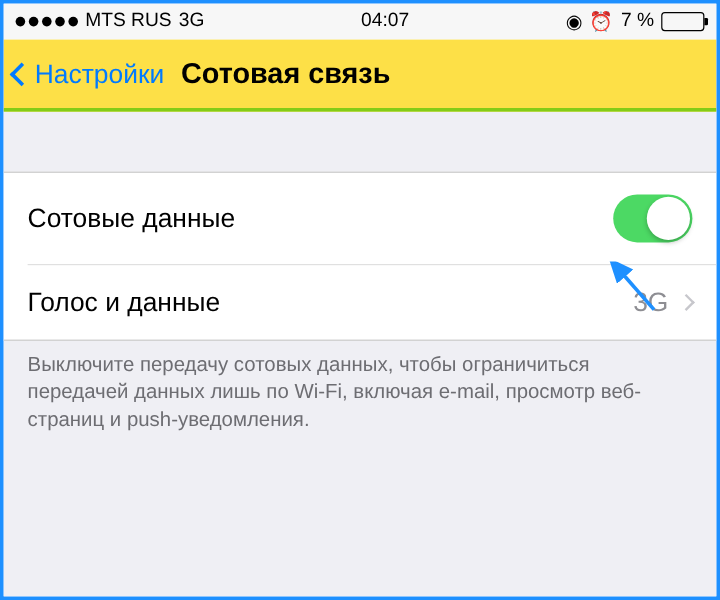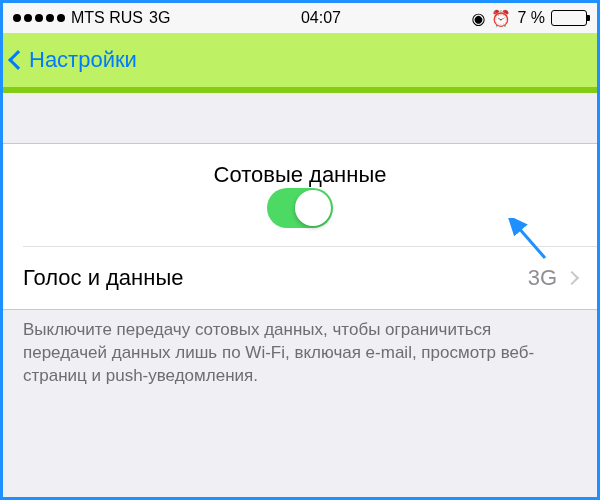--- a/index.html
+++ b/index.html
@@ -31,22 +31,22 @@
       border-radius: 3px;
       position: relative;
     }
     .battery::after {
       content: ''; position: absolute; right: -4px; top: 4px;
       width: 2.5px; height: 6px; background: #000; border-radius: 0 1px 1px 0;
     }
     .battery-fill { background: #000; height: 100%; width: 80%; border-radius: 1px 0 0 1px; }
     .nav-bar {
       height: 60px;
-      background: #bef264;
-      border-bottom: 6px solid #84cc16;
+      background: #fde047;
+      border-bottom: 3px solid #84cc16;
       display: flex;
       align-items: center;
       padding: 0 8px;
       position: relative;
     }
     .back-btn {
       display: flex; align-items: center;
       color: #007aff;
       font-size: 22px;
       cursor: pointer;
@@ -72,21 +72,20 @@
       border-bottom: 1px solid #c8c8c8;
     }
     .row {
       display: flex;
       align-items: center;
       justify-content: space-between;
       padding: 18px 20px;
       font-size: 22px;
       color: #000;
       position: relative;
-      flex-direction: column;
     }
     .row + .row { border-top: 1px solid #e0e0e0; margin-left: 20px; padding-left: 0; }
     .row + .row > * { margin-left: 0; }
     .row-inner { display: flex; align-items: flex-start; justify-content: space-between; width: 100%; padding-right: 20px; gap: 36px; }
     .row:first-child .row-inner { padding-right: 0; }
     .row:not(:first-child) { margin-left: 20px; padding: 18px 0 18px 0; }
     .row:not(:first-child) .row-inner { padding-right: 20px; }
     .row-right { display: flex; align-items: center; gap: 10px; color: #8e8e93; font-size: 22px; }
     .chevron-right {
       width: 10px; height: 10px;
@@ -147,20 +146,21 @@
     <span>7 %</span>
     <span class="battery"><span class="battery-fill"></span></span>
   </div>
 </div>
 
 <div class="nav-bar">
   <div class="back-btn">
     <span class="chevron-left"></span>
     <span>Настройки</span>
   </div>
+  <div class="nav-title">Сотовая связь</div>
 </div>
 
 <div class="content">
   <div class="spacer"></div>
 
   <div class="list" style="position:relative;">
 
     <div class="row">
       <span>Сотовые данные</span>
       <span class="toggle on">

